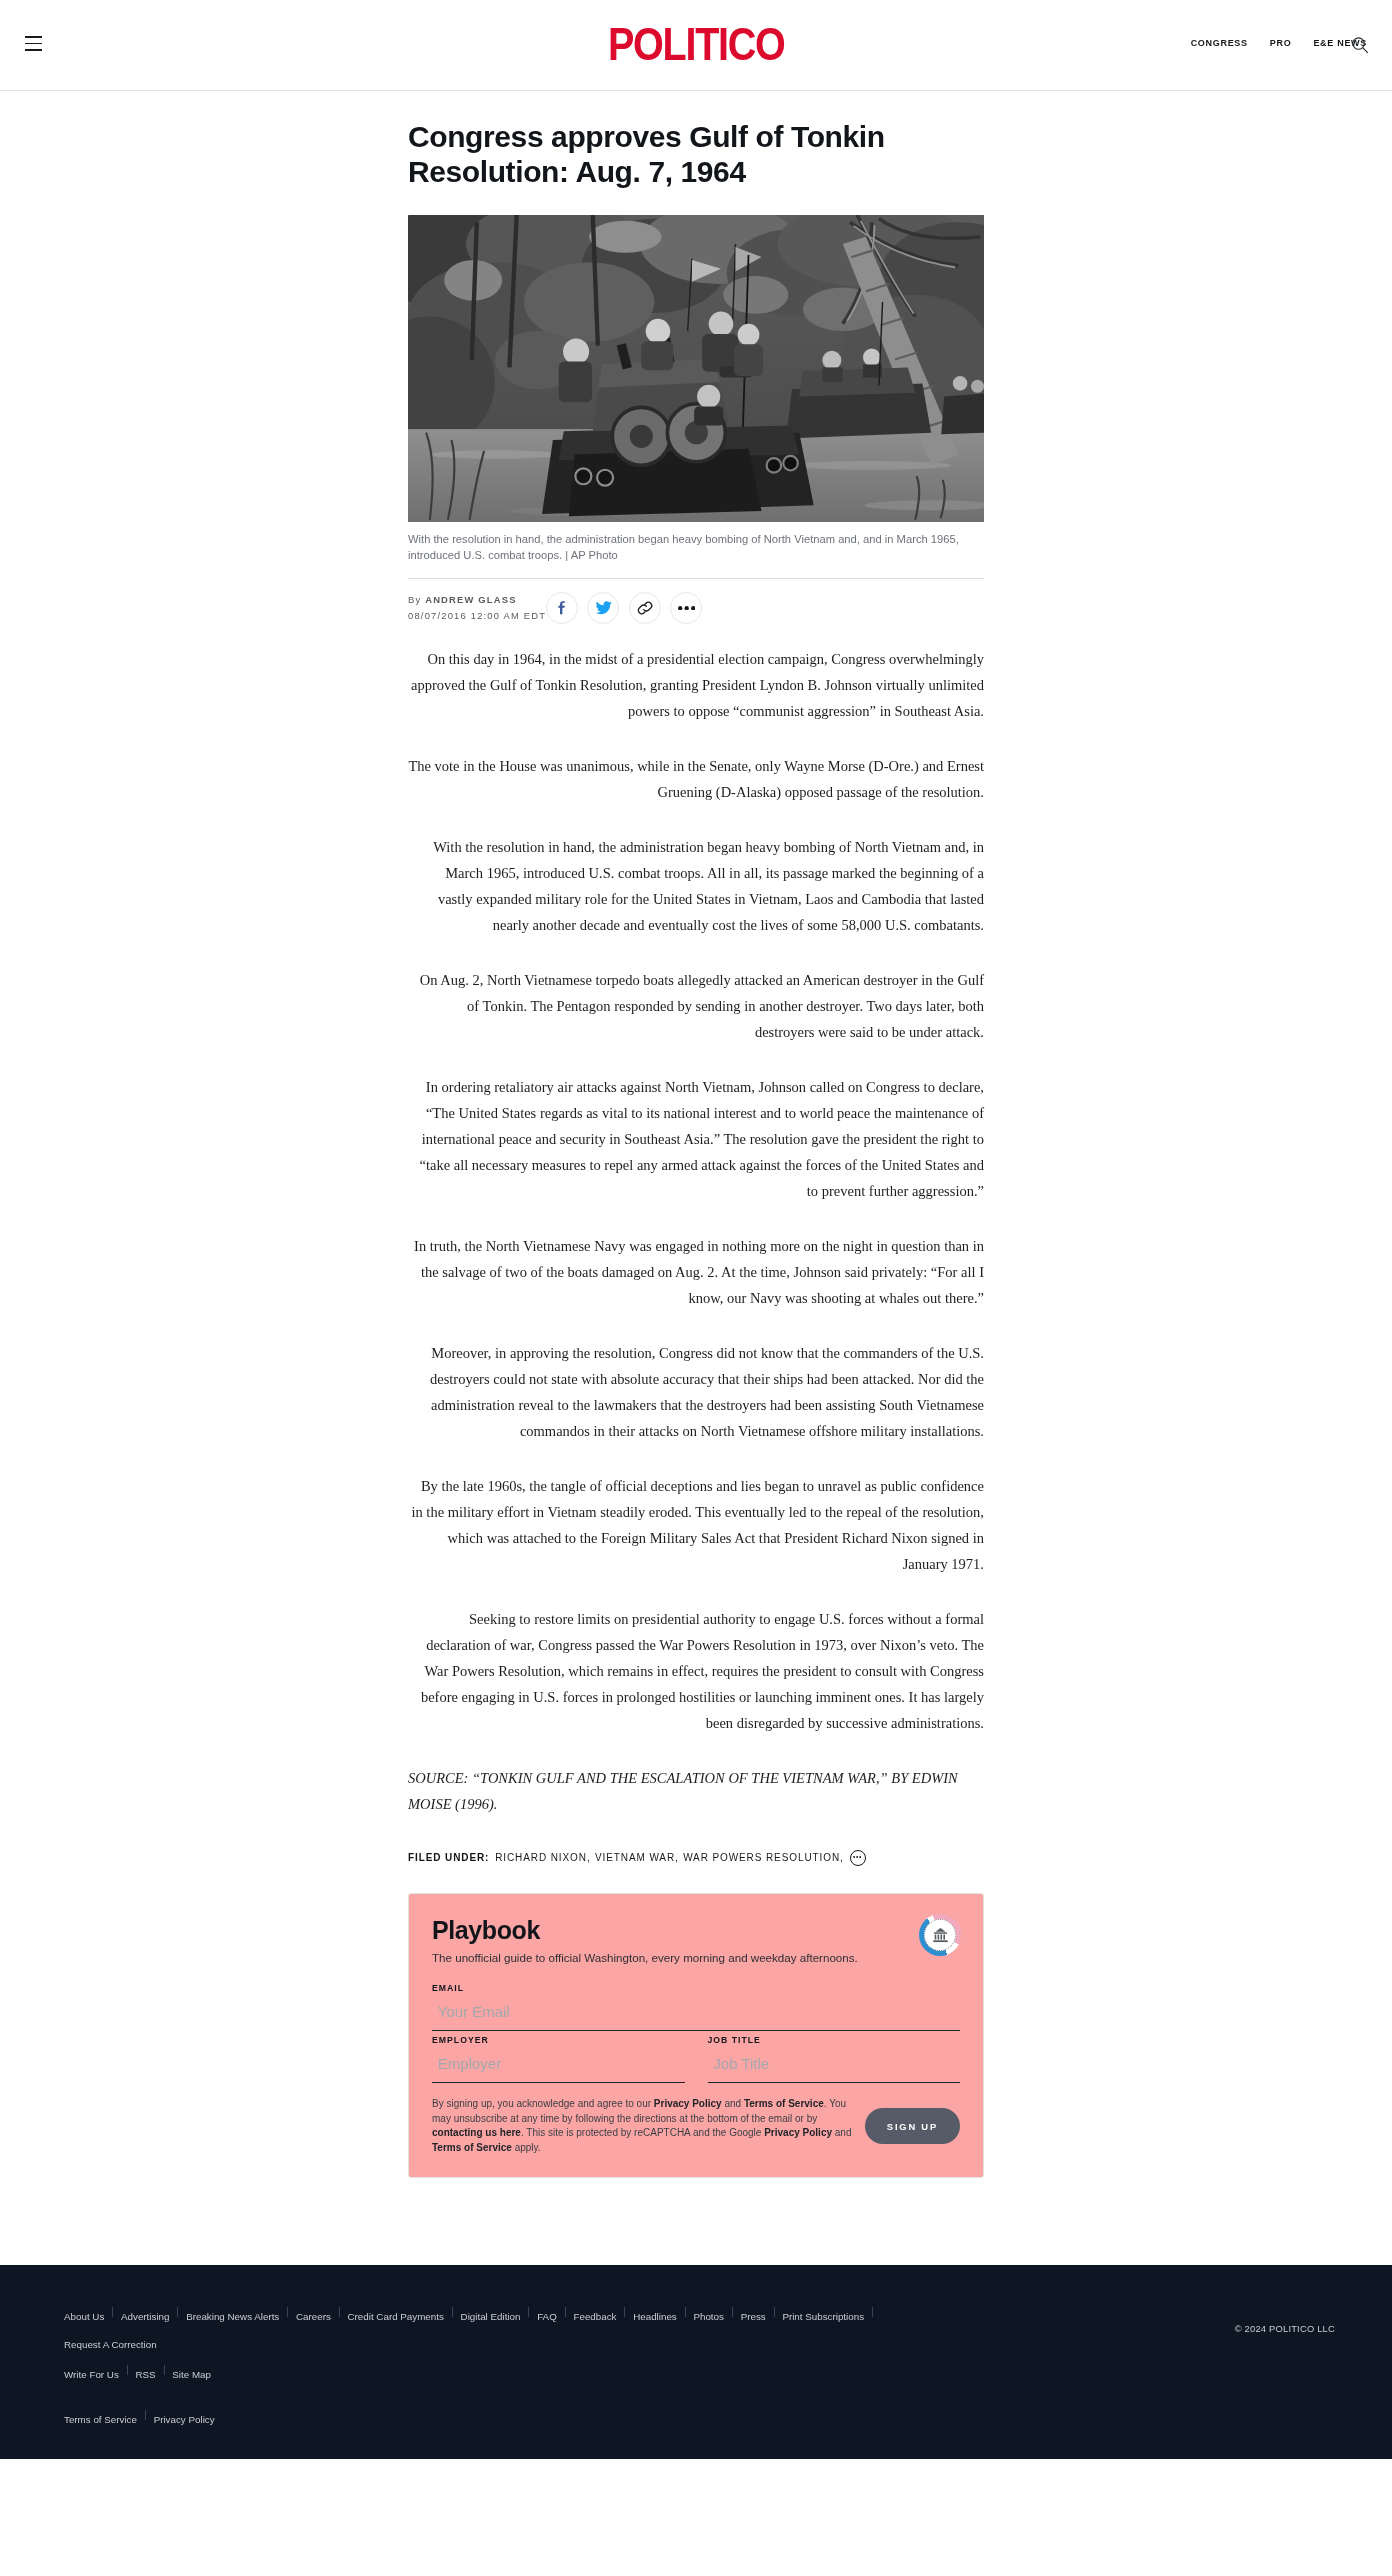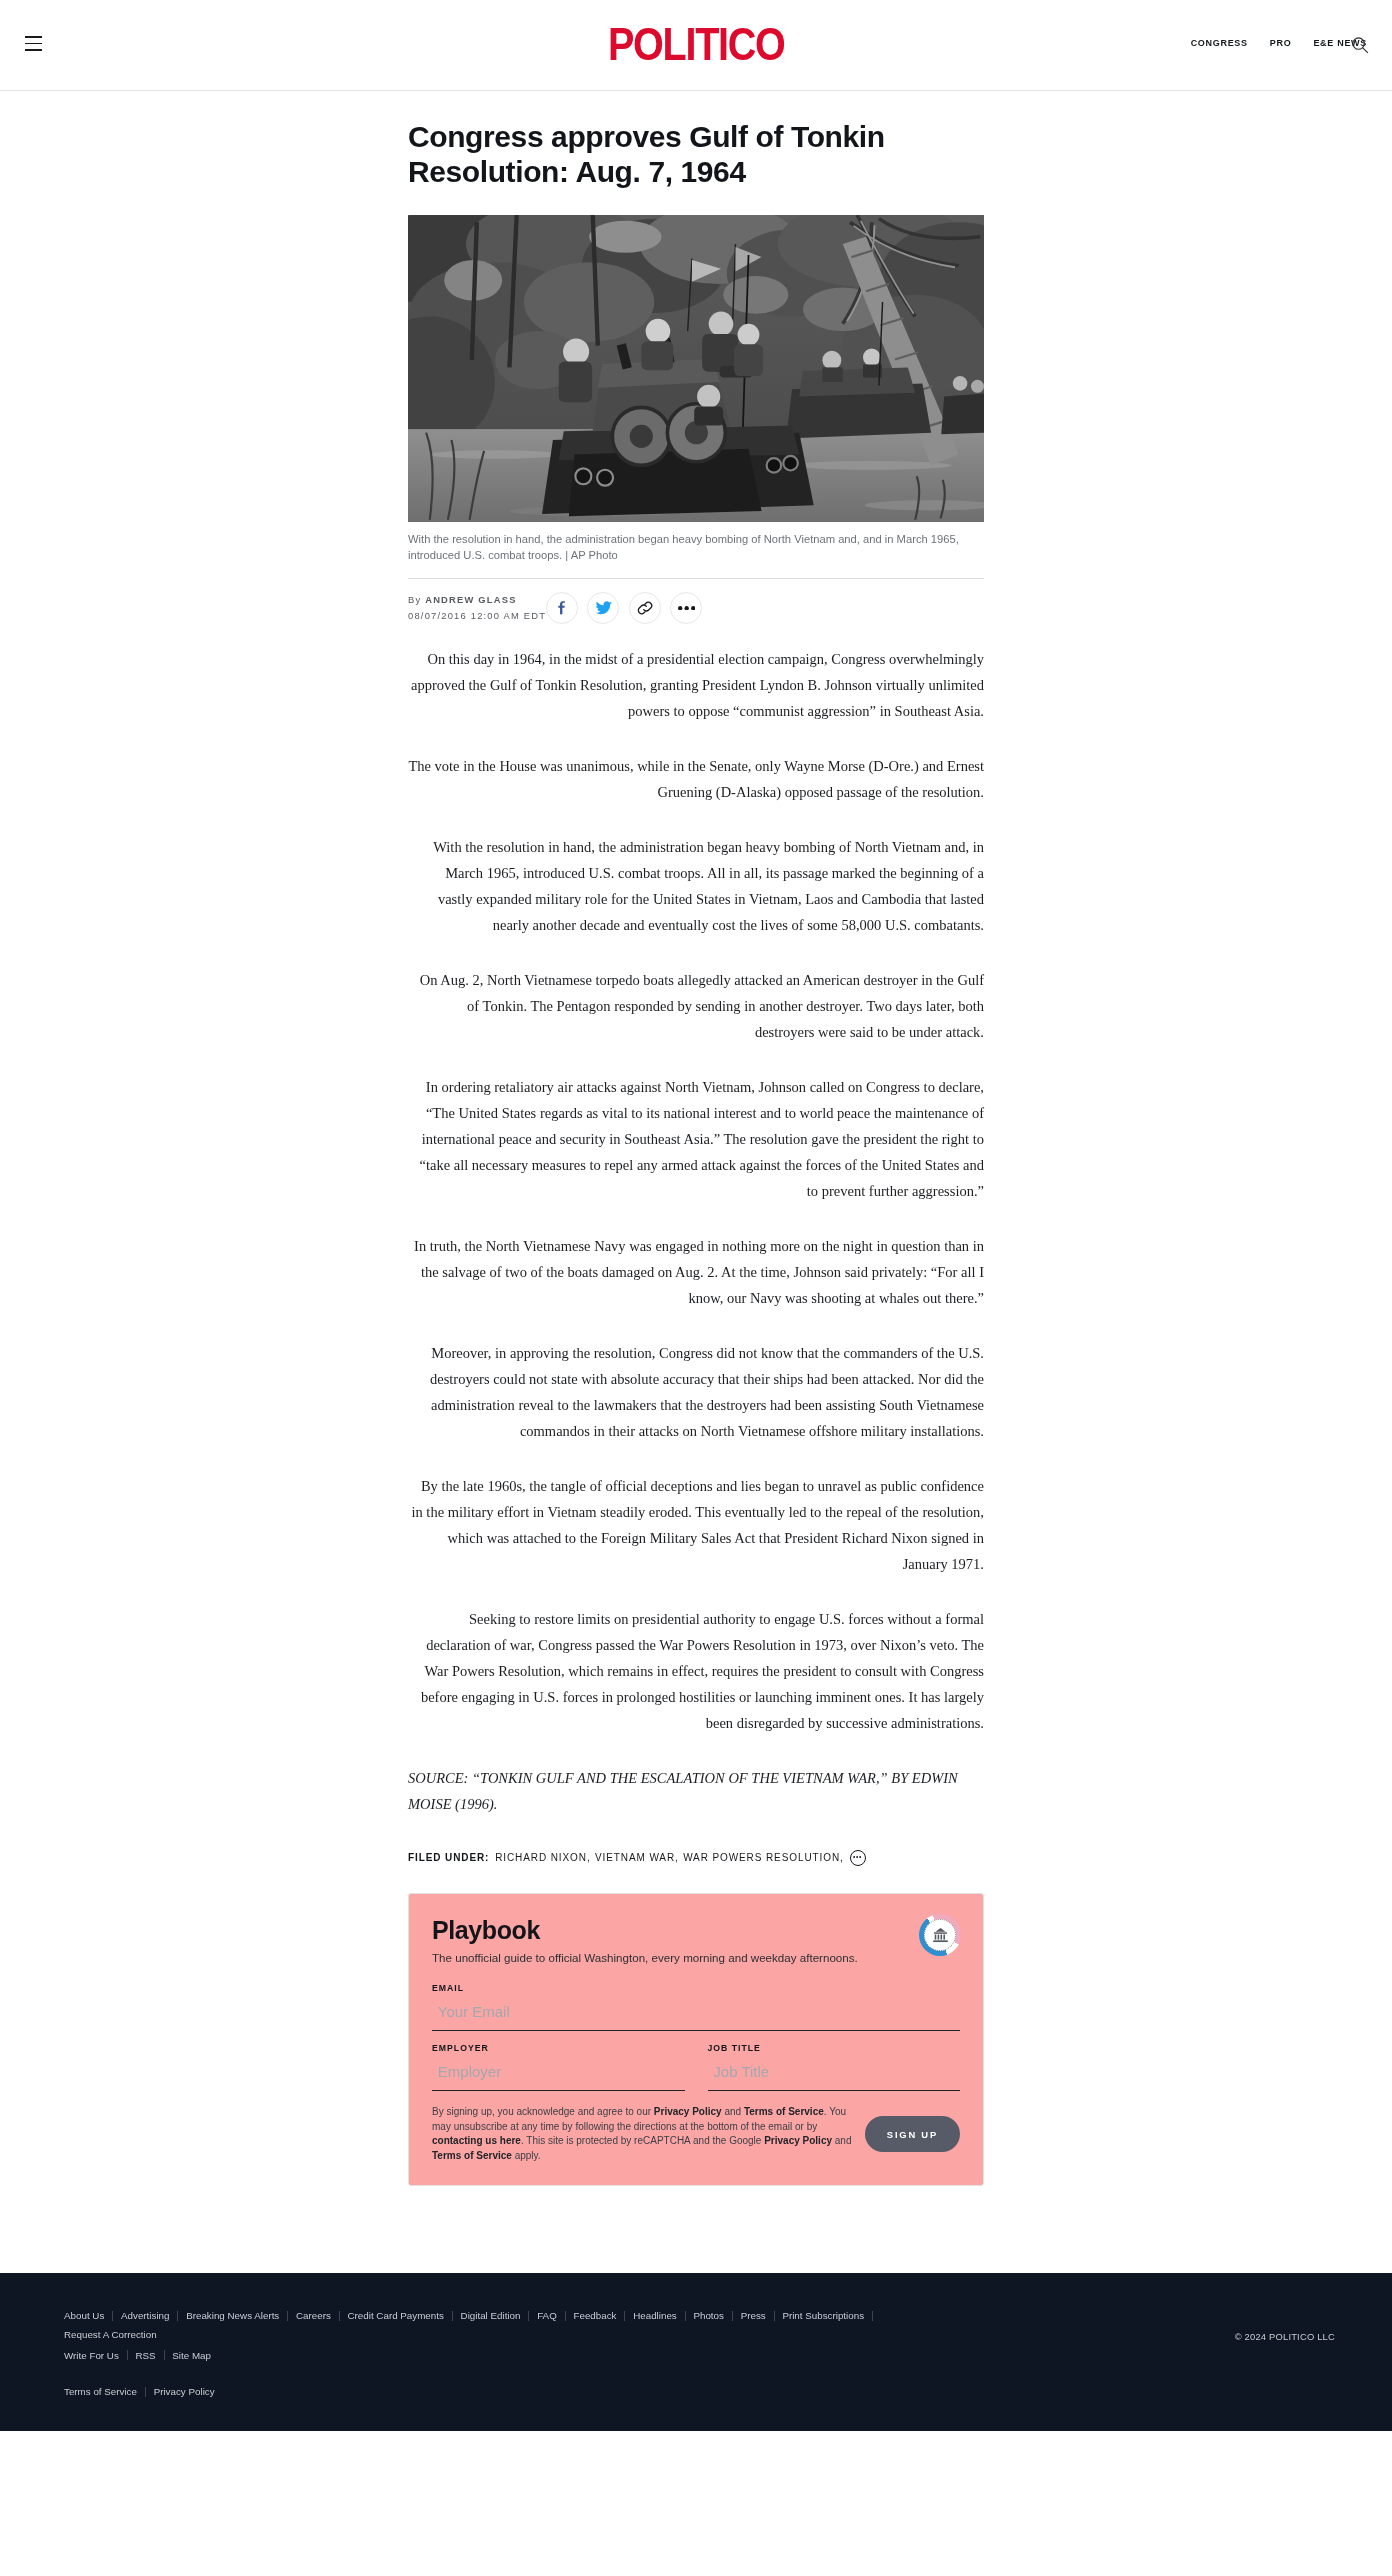--- a/index.html
+++ b/index.html
@@ -45,34 +45,34 @@
   
   .playbook-card { margin-top:27.6px; border:0.7px solid #e2e2e2; border-radius:2.9px; padding:22px 23px 22px 23px; position:relative; background:#fca5a5; }
   .pb-title { font-size:25px; font-weight:700; letter-spacing:-0.4px; color:#121519; }
   .pb-subtitle { margin-top:5.8px; font-size:11.6px; color:#2c2f33; }
   .pb-logo { position:absolute; top:20px; right:22px; width:42px; height:42px; border-radius:50%;
     background:conic-gradient(from 160deg, #2e8fd0 0 45%, #ffffff 45% 50%, #f0a9bd 50% 88%, #ffffff 88% 100%); display:flex; align-items:center; justify-content:center; }
   .pb-logo-inner { width:32px; height:32px; border-radius:50%; background:#fff; border:0.7px dotted #8a8f96; display:flex; align-items:center; justify-content:center; }
   .pb-label { margin-top:19px; font-size:8.7px; font-weight:700; letter-spacing:1px; color:#121519; }
   .pb-input { display:block; width:100%; border:none; border-bottom:0.7px solid #1f2226; font-size:15px; color:#17191c; padding:10px 2.9px 10px 5.8px; outline:none; background:transparent; font-family:"Liberation Sans", sans-serif; }
   .pb-input::placeholder { color:#a3a8ae; }
-  .pb-two-col { display:flex; gap:23px; margin-top:12px; }
+  .pb-two-col { display:flex; gap:23px; margin-top:4px; }
   .pb-field { flex:1; }
   .pb-bottom { margin-top:14px; display:flex; align-items:center; justify-content:space-between; }
   .pb-legal { font-size:10px; line-height:14.5px; color:#3c4046; max-width:450px; }
   .pb-legal b { color:#212428; }
   .signup-btn { flex-shrink:0; background:#565b67; color:#fff; border:none; border-radius:20px; padding:0 22px; height:36px; font-size:9.4px; font-weight:700; letter-spacing:1.8px; cursor:pointer; font-family:"Liberation Sans", sans-serif; }
 
   .pre-footer-gap { height:87px; }
 
   
   .site-footer { background:#0e1523; color:#c9cdd4; position:relative; padding:33px 64px 30px 64px; min-height:157px; }
   .footer-links { list-style:none; display:flex; flex-wrap:wrap; align-items:center; font-size:9.8px; line-height:19px; max-width:856px; }
   .footer-links li { display:flex; align-items:center; }
-  .footer-links a { color:#c9cdd4; text-decoration:none; white-space:nowrap; }
+  .footer-links a { color:#c9cdd4; text-decoration:none; white-space:nowrap;margin-top:9px; }
   .footer-links li:not(:last-child)::after { content:""; display:inline-block; width:0.7px; height:10px; background:#3c4453; margin:0 8px; }
   .footer-row2 { margin-top:1.5px; }
   .footer-copyright { position:absolute; right:57px; top:58px; font-size:9.4px; color:#c9cdd4; letter-spacing:0.2px; }
   .footer-legal { margin-top:17.4px; }
 </style>
 </head>
 <body>
 
 <header class="site-header">
   <div class="hamburger">

